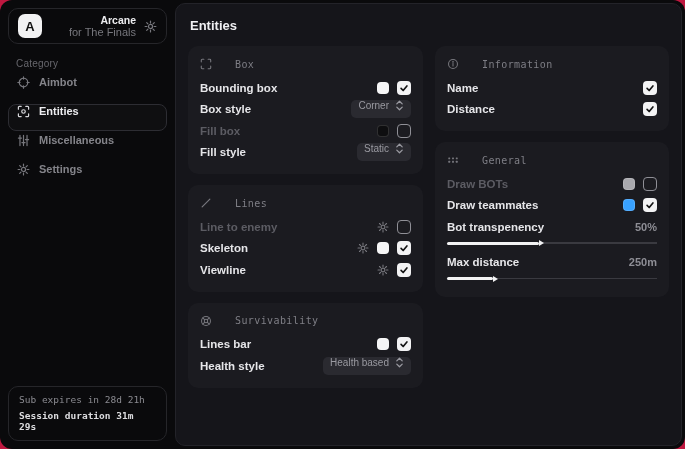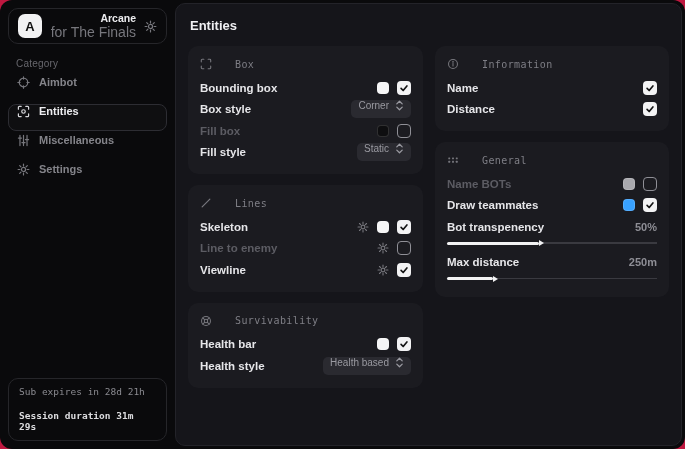--- a/index.html
+++ b/index.html
@@ -6,28 +6,28 @@
   html,body { width:685px; height:449px; }
   body { background:#bf1840; font-family:"Liberation Sans", sans-serif; overflow:hidden; }
   .window { width:685px; height:449px; background:#0a0a0c; border-radius:12px; display:flex; overflow:hidden; }
 
   
   .sidebar { width:175px; flex:0 0 175px; position:relative; padding:8px; }
   .brand { border:1px solid #26262a; border-radius:10px; height:36px; display:flex; align-items:center; gap:8px; padding:0 9px; }
   .logo { width:24px; height:24px; background:#f2f2f3; color:#111; border-radius:7px; display:flex; align-items:center; justify-content:center; font-weight:700; font-size:13px; }
   .brand-text { flex:1; line-height:1.15;text-align:right; }
   .brand-name { font-size:10.5px; font-weight:700; color:#ececef; }
-  .brand-sub { font-size:14px; color:#77777d; }
+  .brand-sub { font-size:11px; color:#77777d; }
   .icon { color:#77777d; display:inline-flex; }
   .category { font-size:10px; color:#67676d; margin:14px 0 6px 8px; letter-spacing:.2px; }
   .nav-item { display:flex; gap:9px; height:27px; padding:0 8px; margin:2px 0; border:1px solid transparent; border-radius:8px; font-size:11px; font-weight:600; color:#84848a; cursor:pointer; }
   .nav-item.active { border-color:#2d2d33; background:rgba(255,255,255,.025); color:#ececef; }
   .nav-item.active .icon { color:#d6d6da; }
   .sb-footer { position:absolute; left:8px; right:8px; bottom:8px; border:1px solid #26262a; border-radius:10px; padding:7px 10px 8px; }
-  .sb-footer .l1 { font-family:"DejaVu Sans Mono", monospace; font-size:9.5px; color:#8b8b91; margin-bottom:13px; }
+  .sb-footer .l1 { font-family:"DejaVu Sans Mono", monospace; font-size:9.5px; color:#8b8b91; margin-bottom:5px; }
   .sb-footer .l2 { font-family:"DejaVu Sans Mono", monospace; font-size:9.5px; font-weight:700; color:#dcdcdf; }
 
   
   .main { flex:1; margin:3px 3px 3px 0; background:#15151a; border:1px solid #232329; border-radius:10px; padding:10px 12px 12px; }
   .page-title { font-size:13px; font-weight:700; color:#f0f0f3; margin:4px 0 13px 2px; }
   .cols { display:flex; gap:12px; }
   .col-left { width:235px; flex:0 0 235px; }
   .col-right { flex:1; }
   .card { background:#1b1b20; border-radius:10px; padding:9px 12px 11px; margin-bottom:11px; }
   .card-h { display:flex; align-items:center; gap:23px; font-family:"DejaVu Sans Mono", monospace; font-size:10px; color:#7f7f86; letter-spacing:.4px; margin:3px 0 7px; }
@@ -170,47 +170,47 @@
 
         <div class="card">
           <div class="card-h">
             <span class="icon">
               <svg width="12" height="12" viewBox="0 0 14 14" fill="none" stroke="currentColor" stroke-width="1.4" stroke-linecap="round">
                   <path d="M2.5 11.5l9-9"></path>
                 </svg>
             </span>
             <span>Lines</span>
           </div>
-          <div class="row">
-            <span class="lbl">Skeleton</span>
+          <div class="row disabled">
+            <span class="lbl">Line to enemy</span>
             <span class="ctrls">
               <span class="icon">
                   <svg width="12" height="12" viewBox="0 0 14 14" fill="none" stroke="currentColor" stroke-width="1.3" stroke-linecap="round">
                     <circle cx="7" cy="7" r="2.2"></circle>
                     <path d="M7 1.2v1.9M7 10.9v1.9M1.2 7h1.9M10.9 7h1.9M2.9 2.9l1.35 1.35M9.75 9.75l1.35 1.35M11.1 2.9L9.75 4.25M4.25 9.75L2.9 11.1"></path>
                   </svg>
                 </span>
-              <span class="swatch" style="background: rgb(245, 245, 246);"></span>
-              <span class="cb checked">
-                  <svg width="10" height="10" viewBox="0 0 12 12" fill="none" stroke="#141414" stroke-width="2" stroke-linecap="round" stroke-linejoin="round">
-                    <path d="M2.5 6.5L5 9l4.5-5.5"></path>
-                  </svg>
-                </span>
-            </span>
-          </div>
-          <div class="row disabled">
-            <span class="lbl">Line to enemy</span>
+              <span class="cb unchecked"></span>
+            </span>
+          </div>
+          <div class="row">
+            <span class="lbl">Skeleton</span>
             <span class="ctrls">
               <span class="icon">
                   <svg width="12" height="12" viewBox="0 0 14 14" fill="none" stroke="currentColor" stroke-width="1.3" stroke-linecap="round">
                     <circle cx="7" cy="7" r="2.2"></circle>
                     <path d="M7 1.2v1.9M7 10.9v1.9M1.2 7h1.9M10.9 7h1.9M2.9 2.9l1.35 1.35M9.75 9.75l1.35 1.35M11.1 2.9L9.75 4.25M4.25 9.75L2.9 11.1"></path>
                   </svg>
                 </span>
-              <span class="cb unchecked"></span>
+              <span class="swatch" style="background: rgb(245, 245, 246);"></span>
+              <span class="cb checked">
+                  <svg width="10" height="10" viewBox="0 0 12 12" fill="none" stroke="#141414" stroke-width="2" stroke-linecap="round" stroke-linejoin="round">
+                    <path d="M2.5 6.5L5 9l4.5-5.5"></path>
+                  </svg>
+                </span>
             </span>
           </div>
           <div class="row">
             <span class="lbl">Viewline</span>
             <span class="ctrls">
               <span class="icon">
                   <svg width="12" height="12" viewBox="0 0 14 14" fill="none" stroke="currentColor" stroke-width="1.3" stroke-linecap="round">
                     <circle cx="7" cy="7" r="2.2"></circle>
                     <path d="M7 1.2v1.9M7 10.9v1.9M1.2 7h1.9M10.9 7h1.9M2.9 2.9l1.35 1.35M9.75 9.75l1.35 1.35M11.1 2.9L9.75 4.25M4.25 9.75L2.9 11.1"></path>
                   </svg>
@@ -229,21 +229,21 @@
             <span class="icon">
               <svg width="12" height="12" viewBox="0 0 14 14" fill="none" stroke="currentColor" stroke-width="1.2" stroke-linecap="round">
                   <circle cx="7" cy="7" r="5.2"></circle>
                   <circle cx="7" cy="7" r="2"></circle>
                   <path d="M3.3 3.3l2.3 2.3M8.4 8.4l2.3 2.3M10.7 3.3L8.4 5.6M5.6 8.4l-2.3 2.3"></path>
                 </svg>
             </span>
             <span>Survivability</span>
           </div>
           <div class="row">
-            <span class="lbl">Health bar</span>
+            <span class="lbl">Lines bar</span>
             <span class="ctrls">
               <span class="swatch" style="background: rgb(245, 245, 246);"></span>
               <span class="cb checked">
                   <svg width="10" height="10" viewBox="0 0 12 12" fill="none" stroke="#141414" stroke-width="2" stroke-linecap="round" stroke-linejoin="round">
                     <path d="M2.5 6.5L5 9l4.5-5.5"></path>
                   </svg>
                 </span>
             </span>
           </div>
           <div class="row">
@@ -302,21 +302,21 @@
                   <rect x="5.9" y="4" width="2.2" height="2.2" rx=".6"></rect>
                   <rect x="10.3" y="4" width="2.2" height="2.2" rx=".6"></rect>
                   <rect x="1.5" y="8" width="2.2" height="2.2" rx=".6"></rect>
                   <rect x="5.9" y="8" width="2.2" height="2.2" rx=".6"></rect>
                   <rect x="10.3" y="8" width="2.2" height="2.2" rx=".6"></rect>
                 </svg>
             </span>
             <span>General</span>
           </div>
           <div class="row disabled">
-            <span class="lbl">Name BOTs</span>
+            <span class="lbl">Draw BOTs</span>
             <span class="ctrls">
               <span class="swatch" style="background: rgb(169, 169, 174);"></span>
               <span class="cb unchecked"></span>
             </span>
           </div>
           <div class="row">
             <span class="lbl">Draw teammates</span>
             <span class="ctrls">
               <span class="swatch" style="background: rgb(56, 161, 255);"></span>
               <span class="cb checked">

